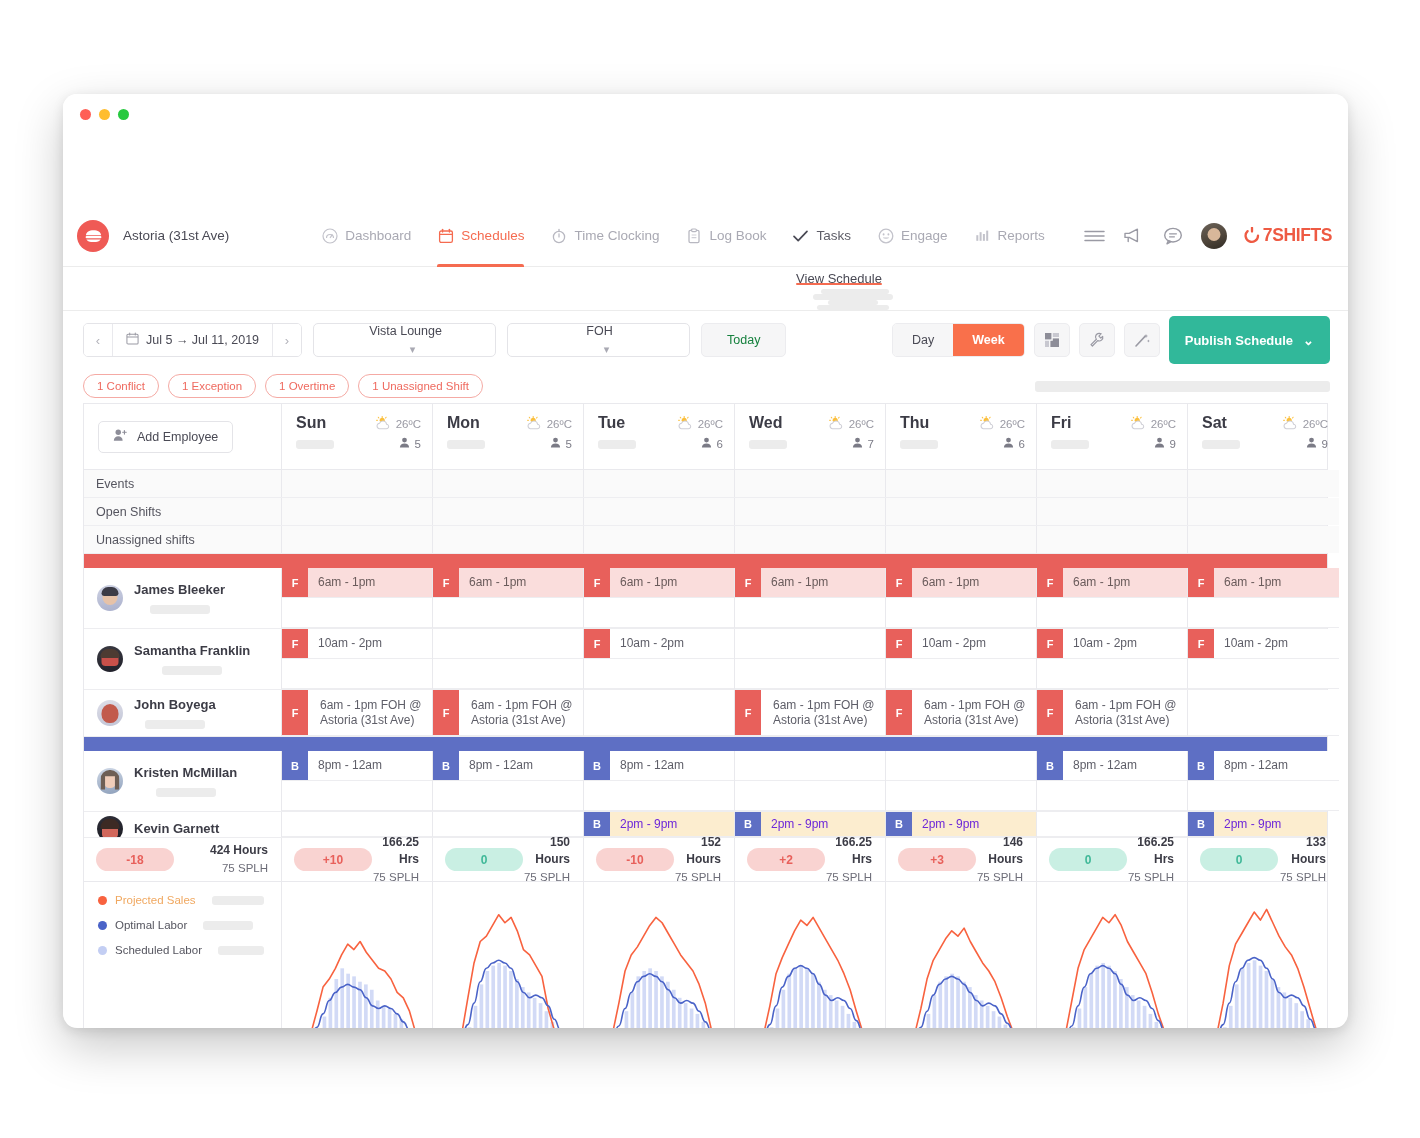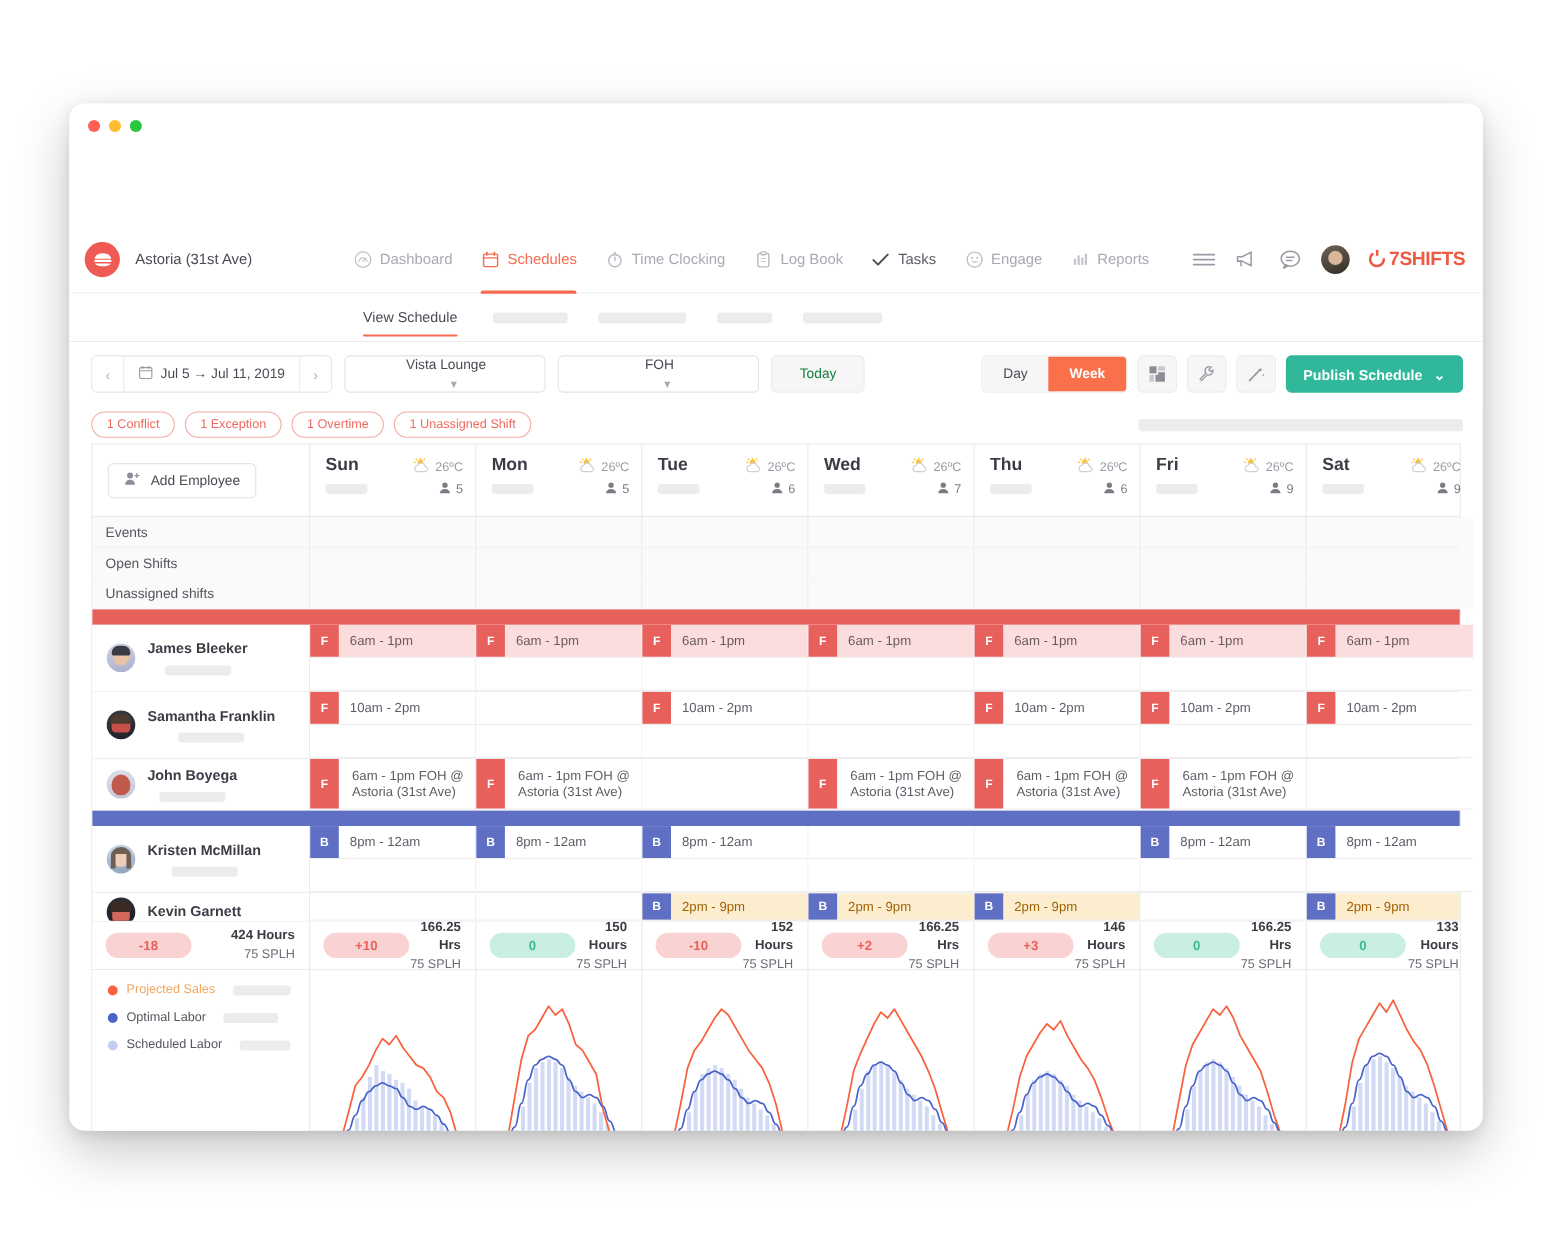--- a/index.html
+++ b/index.html
@@ -101,20 +101,21 @@
   }
 
   
   .subnav {
     height: 44px;
     border-bottom: 1px solid #ececec;
     display: flex; align-items: center;
     padding-left: 267px;
     gap: 0;
     background:#fff;
+    flex-direction:column;
   }
   .subnav-tab {
     font-size: 13px; color: #4a4a55; position: relative;
     height: 100%; display:flex; align-items:center;
     cursor: pointer;
   }
   .subnav-tab .sn-underline {
     position:absolute; left:0; right:0; bottom:4px; height:2.5px; background:#f56b50; border-radius:2px;
   }
   .ph-bar { background: #ececec; border-radius: 3px; height: 10px; }
@@ -161,21 +162,21 @@
   .seg div {
     padding: 0 19px; display:flex; align-items:center; font-size:12.5px;
     background:#f6f6f7; color:#4a4a55; cursor:pointer;
   }
   .seg div.on { background:#f9704b; color:#fff; font-weight:600; }
   .icon-btn {
     width:36px; height:34px; border-radius:5px; background:#f6f6f7; border:1px solid #ececef;
     display:flex; align-items:center; justify-content:center; cursor:pointer;
   }
   .btn-publish {
-    height:34px; padding:0 16px; border-radius:5px; background:#31b89a; color:#fff;
+    height:48px; padding:0 16px; border-radius:5px; background:#31b89a; color:#fff;
     font-size:13px; font-weight:600; display:flex; align-items:center; gap:10px; cursor:pointer;
   }
 
   
   .alerts {
     height: 34px; display:flex; align-items:center; gap:9px;
     padding: 0 18px 0 20px;
   }
   .pill {
     height: 24px; border:1px solid #f5aaa4; border-radius:13px;
@@ -256,21 +257,21 @@
     color:#fff; font-size:11px; font-weight:700;
   }
   .shift .badge.f { background:#e8605b; }
   .shift .badge.b { background:#5e6fc4; }
   .shift .label { flex:1; display:flex; align-items:center; padding:0 10px; line-height:1.25; }
   .shift.tall .label { align-items:center;padding-left:12px; }
   .shift.bg-pink { background:#fadddc; }
   .shift.bg-pink .label { color:#6a5b5b; }
   .shift.bg-white { background:#fff; }
   .shift.bg-cream { background:#fcedcf; }
-  .shift.bg-cream .label { color:#a16207; }
+  .shift.bg-cream .label { color:#6d28d9; }
   .shift.empty { background:#fff; border-bottom:1px solid #ededf0; }
 
   
   .sumrow { height: 44px; border-bottom: 1px solid #e9e9ed; background:#fff; }
   .sumrow .c-name, .sumrow .c-day {
     display:flex; align-items:center; justify-content:space-between;
     padding: 0 13px 0 12px;
   }
   .chip {
     min-width: 78px; height:23px; border-radius:12px;

